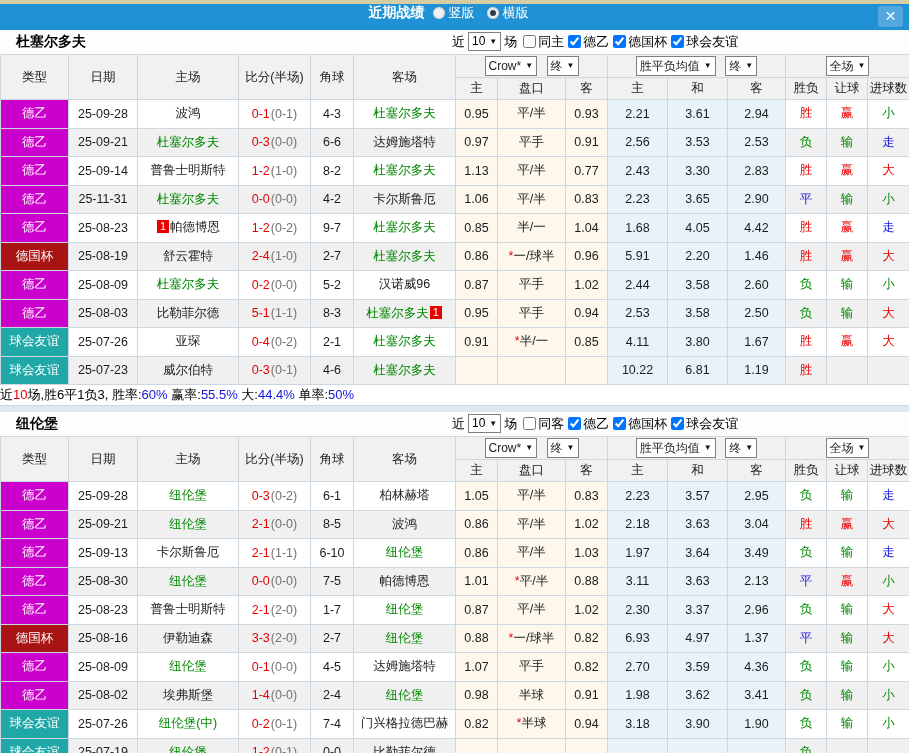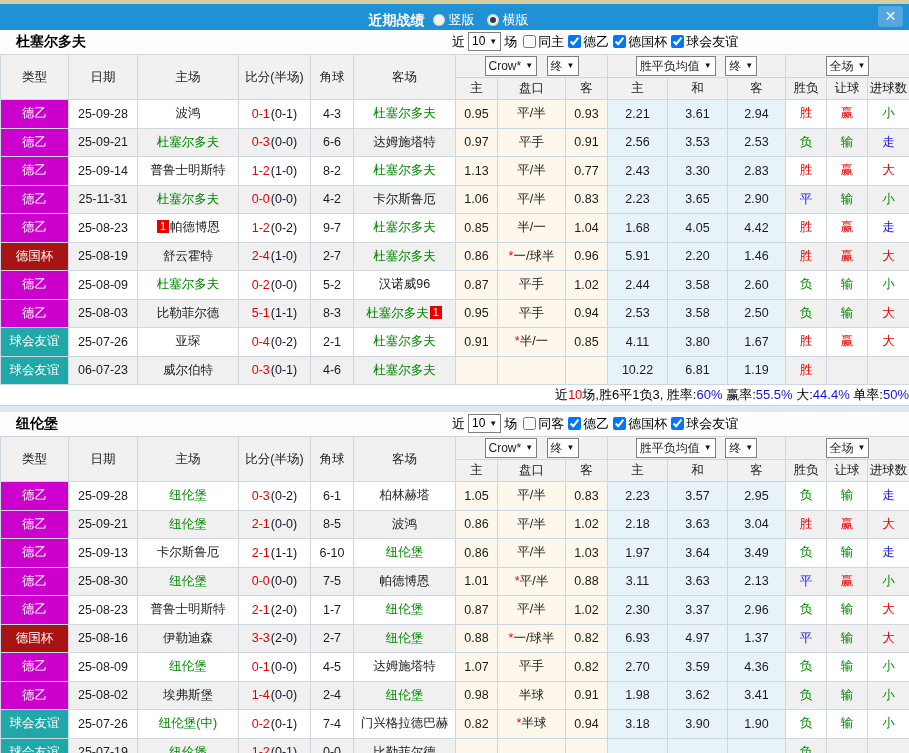--- a/index.html
+++ b/index.html
@@ -1,19 +1,19 @@
 <!DOCTYPE html>
 <html><head>
 <meta charset="utf-8">
 <style>
   html,body{margin:0;padding:0;background:#fff;}
   body{width:909px;height:753px;overflow:hidden;font-family:"Liberation Sans","DejaVu Sans",sans-serif;color:#1c1c1c;}
   .window{width:909px;height:753px;overflow:hidden;position:relative;background:#fff;}
   .topstrip{height:4px;background:#D6CDA2;}
-  .titlebar{height:26px;background:#2191D5;position:relative;display:flex;align-items:flex-end;justify-content:center;color:#fff;}
+  .titlebar{height:26px;background:#2191D5;position:relative;display:flex;align-items:flex-start;justify-content:center;color:#fff;}
   .titlebar .title{font-weight:bold;font-size:14px;margin-right:8px;}
   .radio-lab{display:inline-flex;align-items:center;font-size:13px;margin-right:12px;cursor:default;}
   .radio{position:relative;width:12px;height:12px;border-radius:50%;background:#F2F2F2;box-shadow:inset 0 0 2px #8aa;display:inline-block;margin-right:4px;}
   .radio.on::after{content:"";position:absolute;left:3px;top:3px;width:6px;height:6px;border-radius:50%;background:#323b4e;}
   .close{position:absolute;right:6px;top:2px;width:25px;height:21px;background:#54A8DF;border-radius:3px;color:#fff;text-align:center;line-height:21px;font-weight:bold;font-size:14px;cursor:pointer;}
   .team-row{position:relative;height:24px;background:#FDFDFD;}
   .team-name{position:absolute;left:16px;top:3px;font-weight:bold;font-size:14px;color:#000;}
   .filters{position:absolute;left:452px;top:2px;font-size:13px;display:flex;align-items:center;white-space:nowrap;color:#000;}
   .select{display:inline-flex;align-items:center;border:1px solid #7f7f7f;background:#fff;padding:0 3px;height:17px;line-height:17px;font-size:12px;margin:0 3px;cursor:pointer;}
   .select .arr{font-size:8px;margin-left:4px;color:#111;}
@@ -28,24 +28,24 @@
   tr.h2 th{height:19px;}
   tr.h1 .grp .select{height:18px;line-height:18px;}
   tbody tr{height:28.5px;}
   tbody td{font-size:12.5px;text-align:center;padding:0;background:#fff;}
   tbody tr.alt td{background:#F0F0F0;}
   tbody td.c-type{color:#fff;}
   tbody td.c-cream,tbody tr.alt td.c-cream{background:#FDF7EC;}
   tbody td.c-blue,tbody tr.alt td.c-blue{background:#E8F3F9;}
   .tm{color:#008800;}
   .ft{color:#E80000;margin-right:1px;}
-  .ht{color:#0f172a;margin-top:48px;}
+  .ht{color:#737373;margin-top:48px;}
   .rc{display:inline-block;background:#E80000;color:#fff;font-size:11px;line-height:13px;padding:0 3px;margin:0 1px;vertical-align:1px;}
   .star{color:#E80000;}
-  .summary{height:20px;line-height:20px;text-align:right;font-size:13px;background:#fff;}
+  .summary{height:20px;line-height:20px;text-align:left;font-size:13px;background:#fff;}
   .sep{height:6px;background:#DEE8F1;border-top:1px solid #C6D5E3;}
 </style>
 </head>
 <body>
 
 <div class="window">
   <div class="topstrip"></div>
   <div class="titlebar">
     <span class="title">近期战绩</span>
     <span id="layout-radios"><label class="radio-lab">
@@ -302,21 +302,21 @@
               <td class="c-cream">0.85</td>
               <td class="c-blue">4.11</td>
               <td class="c-blue">3.80</td>
               <td class="c-blue">1.67</td>
               <td style="color: rgb(232, 0, 0);">胜</td>
               <td style="color: rgb(232, 0, 0);">赢</td>
               <td style="color: rgb(232, 0, 0);">大</td>
             </tr>
             <tr class="alt">
               <td class="c-type" style="background: rgb(32, 168, 168);">球会友谊</td>
-              <td>06-07-23</td>
+              <td>25-07-23</td>
               <td><span>威尔伯特</span></td>
               <td><span class="ft">0-3</span><span class="ht">(0-1)</span></td>
               <td>4-6</td>
               <td><span class="tm">杜塞尔多夫</span></td>
               <td class="c-cream"></td>
               <td class="c-cream"></td>
               <td class="c-cream"></td>
               <td class="c-blue">10.22</td>
               <td class="c-blue">6.81</td>
               <td class="c-blue">1.19</td>

